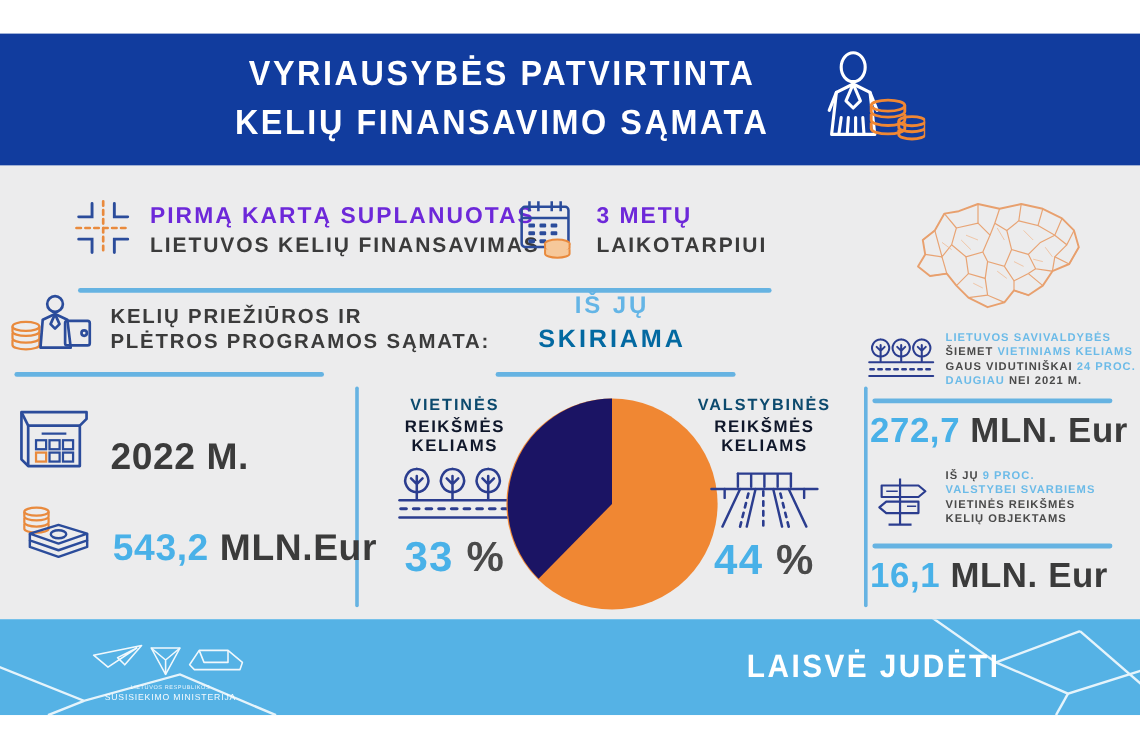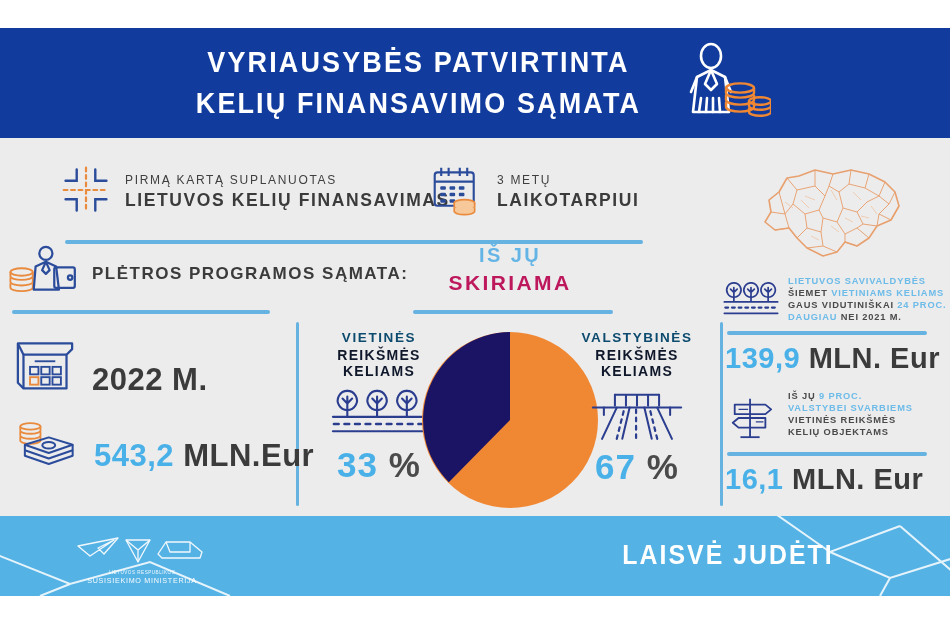--- a/index.html
+++ b/index.html
@@ -43,21 +43,21 @@
 
   
   .vdiv { position:absolute; width:3px; background:#66b3e2; border-radius:2px; }
 
   
   .row-top { position:absolute; top:20px; left:0; width:720px; height:80px; }
   .topitem { position:absolute; display:flex; align-items:center; gap:13px; }
   .topitem .ti-icon { flex:0 0 auto; }
   .ti-text { line-height:1.2; }
   .ti-l1 {
-    color:#404040; font-size:12px; font-weight:normal; letter-spacing:1.7px;
+    color:#6d28d9; font-size:19px; font-weight:bold; letter-spacing:1.7px;
     white-space:nowrap; text-transform:uppercase;
   }
   .ti-l2 {
     color:#3b3b3b; font-size:17.5px; font-weight:bold; letter-spacing:1.6px;
     white-space:nowrap; text-transform:uppercase; margin-top:2px;
   }
   .hdiv-top {
     position:absolute; left:65px; top:82px; width:578px; height:4px;
     background:#66b3e2; border-radius:2px;
   }
@@ -75,21 +75,21 @@
     background:#66b3e2; border-radius:2px;
   }
   .stat-row { position:absolute; display:flex; align-items:flex-end; gap:14px; }
   .stat-val { font-size:31px; font-weight:bold; color:#3b3b3b; letter-spacing:0.5px; white-space:nowrap; }
   .stat-val .hl { color:#49b1e8; }
 
   
   .col-center { position:absolute; top:106px; left:300px; width:420px; height:272px; }
   .center-head { position:absolute; top:0; left:0; width:420px; text-align:center; }
   .ch-l1 { color:#64b5e6; font-size:20px; font-weight:bold; letter-spacing:2.4px; text-transform:uppercase; }
-  .ch-l2 { color:#be185d; font-size:21px; font-weight:bold; letter-spacing:2.4px; text-transform:uppercase; margin-top:4px; }
+  .ch-l2 { color:#0369a1; font-size:21px; font-weight:bold; letter-spacing:2.4px; text-transform:uppercase; margin-top:4px; }
   .hdiv-center {
     position:absolute; left:113px; top:66px; width:200px; height:4px;
     background:#66b3e2; border-radius:2px;
   }
   .legend { position:absolute; top:86px; width:150px; }
   .legend.left { left:4px; text-align:center; }
   .legend.right { left:262px; text-align:center; }
   .lg-l1 { color:#0c4a6e; font-size:13.5px; font-weight:bold; letter-spacing:1.6px; text-transform:uppercase; }
   .lg-l2 { color:#0f172a; font-size:14px; font-weight:bold; letter-spacing:1.3px; text-transform:uppercase; margin-top:2px; }
   .lg-icon { margin-top:8px; display:flex; justify-content:center; }
@@ -239,20 +239,21 @@
             <g fill="none" stroke="#2b4c9b" stroke-width="2.4" stroke-linejoin="round" stroke-linecap="round">
               <circle cx="42" cy="10" r="7"></circle>
               <path d="M42 19 L31 24 L29 49 H56 L53 24 Z"></path>
               <path d="M42 19 L38 28 L42 32 L46 28 Z"></path>
               <rect x="51" y="25" width="22" height="22" rx="2"></rect>
               <circle cx="68" cy="36" r="2.4"></circle>
             </g>
           </svg>
         </div>
         <div class="ll-head-text">
+          <div class="ll-head-l">KELIŲ PRIEŽIŪROS IR</div>
           <div class="ll-head-l">PLĖTROS PROGRAMOS SĄMATA:</div>
         </div>
       </div>
 
       <div class="hdiv-left"></div>
 
       <div class="stat-row" style="left:12px; top:92px;">
         <div>
           <svg viewBox="0 0 70 62" width="66" height="58">
             <g fill="none" stroke="#2b4c9b" stroke-width="2.4" stroke-linejoin="round">
@@ -356,21 +357,21 @@
               <path d="M58 22 L66 56"></path>
             </g>
             <g fill="none" stroke="#2b3d8f" stroke-width="2.4" stroke-linecap="round" stroke-dasharray="4 5">
               <path d="M49 24 V56"></path>
               <path d="M35.5 26 L28 56"></path>
               <path d="M64.5 26 L72 56"></path>
             </g>
           </svg>
         </div>
         <div class="lg-pct">
-          <span>67</span>
+          <span>44</span>
           <span class="sym">%</span>
         </div>
       </div>
     </div>
 
     <div class="col-right">
 
       <div class="map-wrap">
         <svg viewBox="0 0 190 108" width="190" height="108">
           <g fill="none" stroke="#e8a06e" stroke-width="1.6" stroke-linejoin="round">
@@ -429,21 +430,21 @@
           </div>
           <div class="rb-lines">
             <div class="rb-line"><span class="b">LIETUVOS SAVIVALDYBĖS</span></div>
             <div class="rb-line"><span>ŠIEMET </span><span class="b">VIETINIAMS KELIAMS</span></div>
             <div class="rb-line"><span>GAUS VIDUTINIŠKAI </span><span class="b">24 PROC.</span></div>
             <div class="rb-line"><span class="b">DAUGIAU </span><span>NEI 2021 M.</span></div>
           </div>
         </div>
         <div class="rb-hdiv"></div>
         <div class="rb-val">
-          <span class="hl">139,9</span>
+          <span class="hl">272,7</span>
           <span>MLN. Eur</span>
         </div>
       </div>
 
       <div class="rblock" style="top:253px;">
         <div class="rb-top">
           <div class="rb-icon">
             <svg viewBox="0 0 58 48" width="56" height="46">
               <g fill="none" stroke="#2b3d8f" stroke-width="1.9" stroke-linejoin="round">
                 <path d="M28 4 V44"></path>

